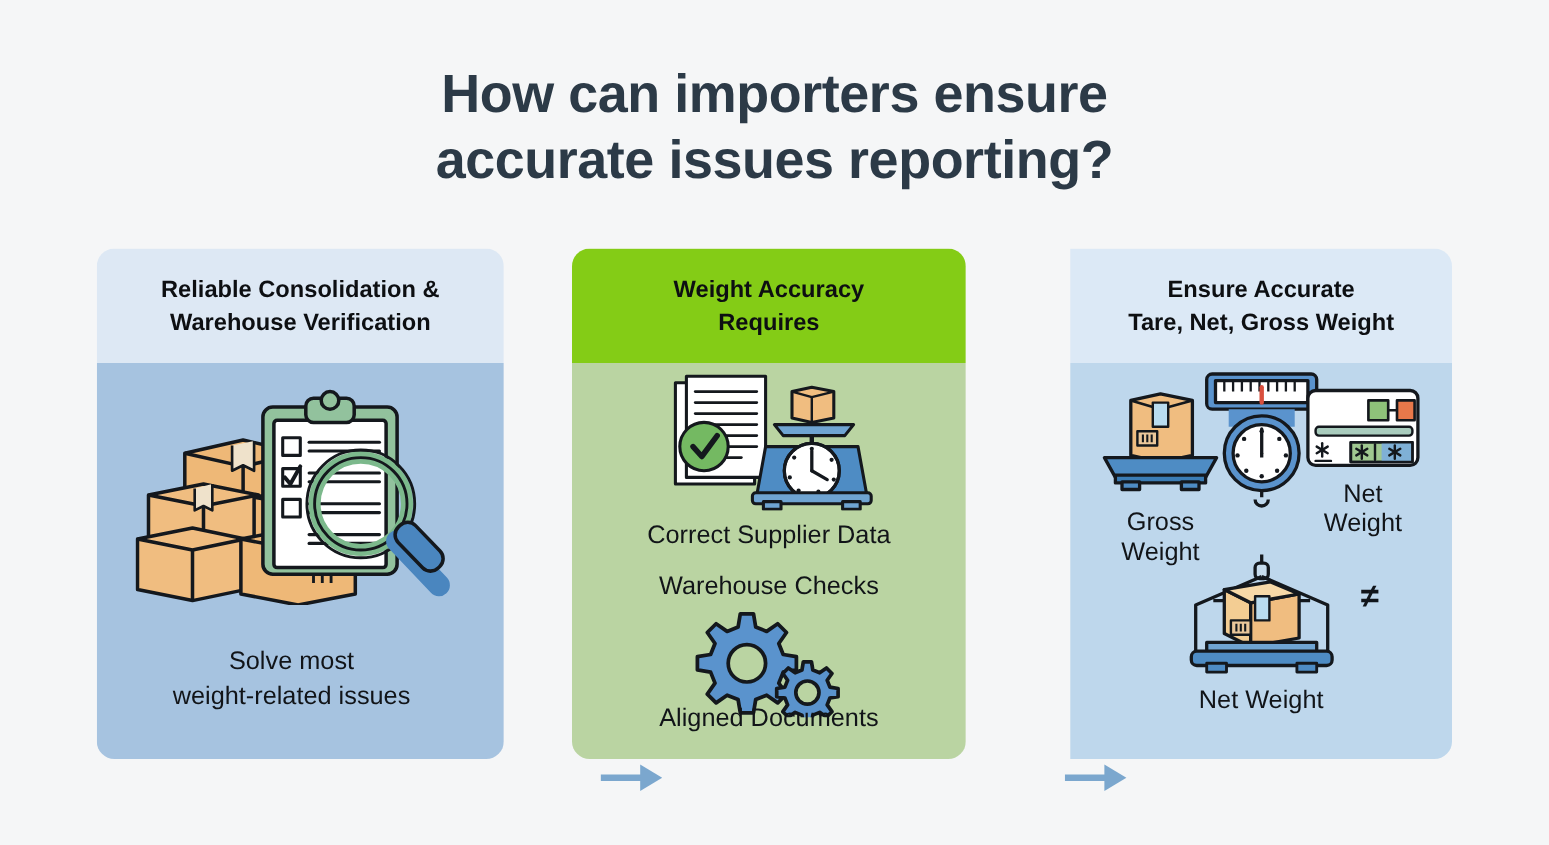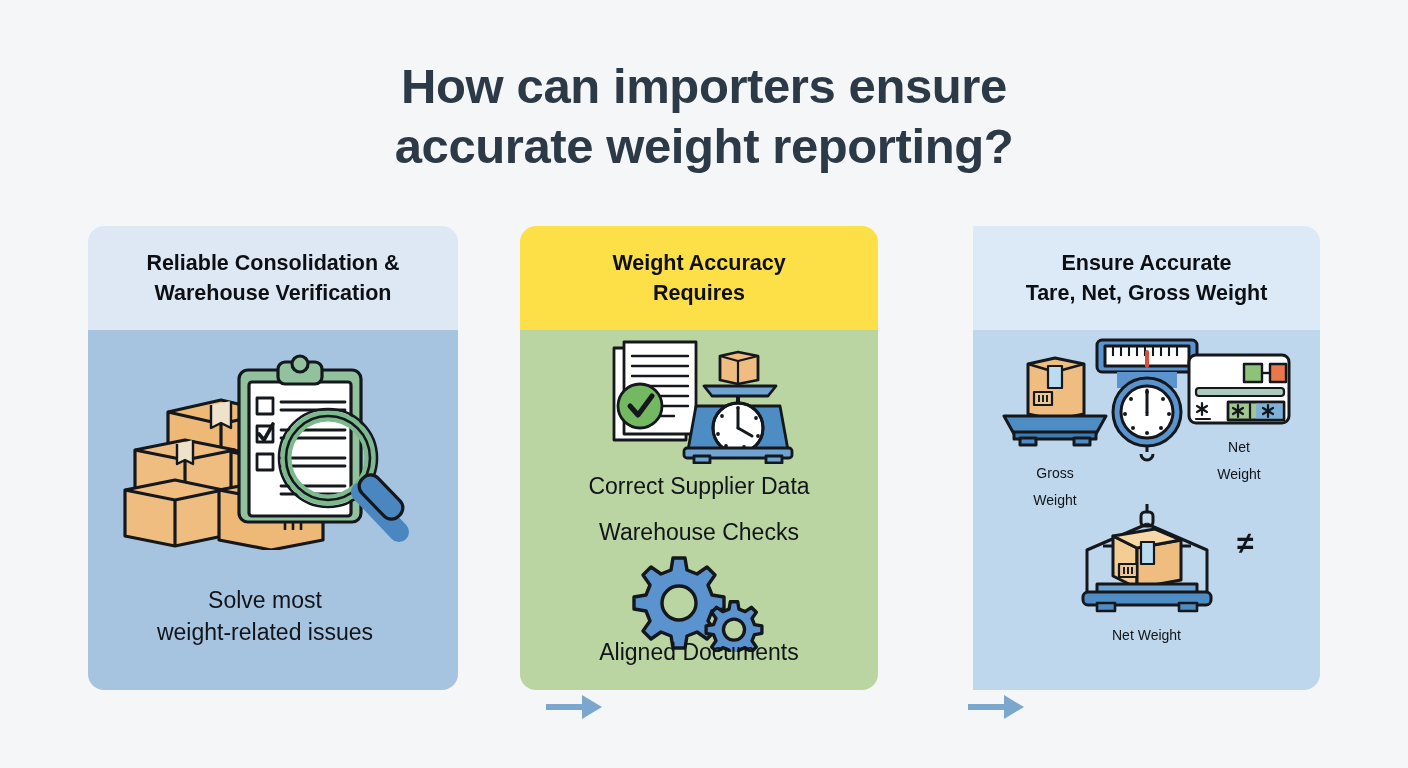--- a/index.html
+++ b/index.html
@@ -68,21 +68,21 @@
     box-sizing: border-box;
   }
   .panel-body {
     flex: 1 1 auto;
     position: relative;
   }
 
   
   .p1 .panel-head { background: #dde8f4; }
   .p1 .panel-body { background: #a6c3e0; }
-  .p2 .panel-head { background: #fde047; }
+  .p2 .panel-head { background: #84cc16; }
   .p2 .panel-body { background: #bad4a2; }
   .p3 .panel-head { background: #dce9f6; }
   .p3 .panel-body { background: #bed7ec; }
 
   .body-text {
     text-align: center;
     font-size: 23px;
     color: #111418;
     line-height: 32px;
   }
@@ -159,33 +159,33 @@
   .p3-neq {
     position: absolute;
     left: 264px;
     top: 198px;
     font-size: 30px;
     font-weight: bold;
     color: #11151b;
     line-height: 1;
   }
   .icon-label {
-    font-size: 14px;
+    font-size: 23px;
     color: #111418;
     line-height: 27px;
     text-align: center;
     margin-top: 4px;
   }
 </style>
 </head>
 <body>
 
 <div id="title">
   <span class="tline">How can importers ensure</span>
-  <span class="tline">accurate weight reporting?</span>
+  <span class="tline">accurate issues reporting?</span>
 </div>
 
 <div id="panels">
 
   <div class="panel p1">
     <div class="panel-head">
       <div>
         <div>Reliable Consolidation &amp;</div>
         <div>Warehouse Verification</div>
       </div>

